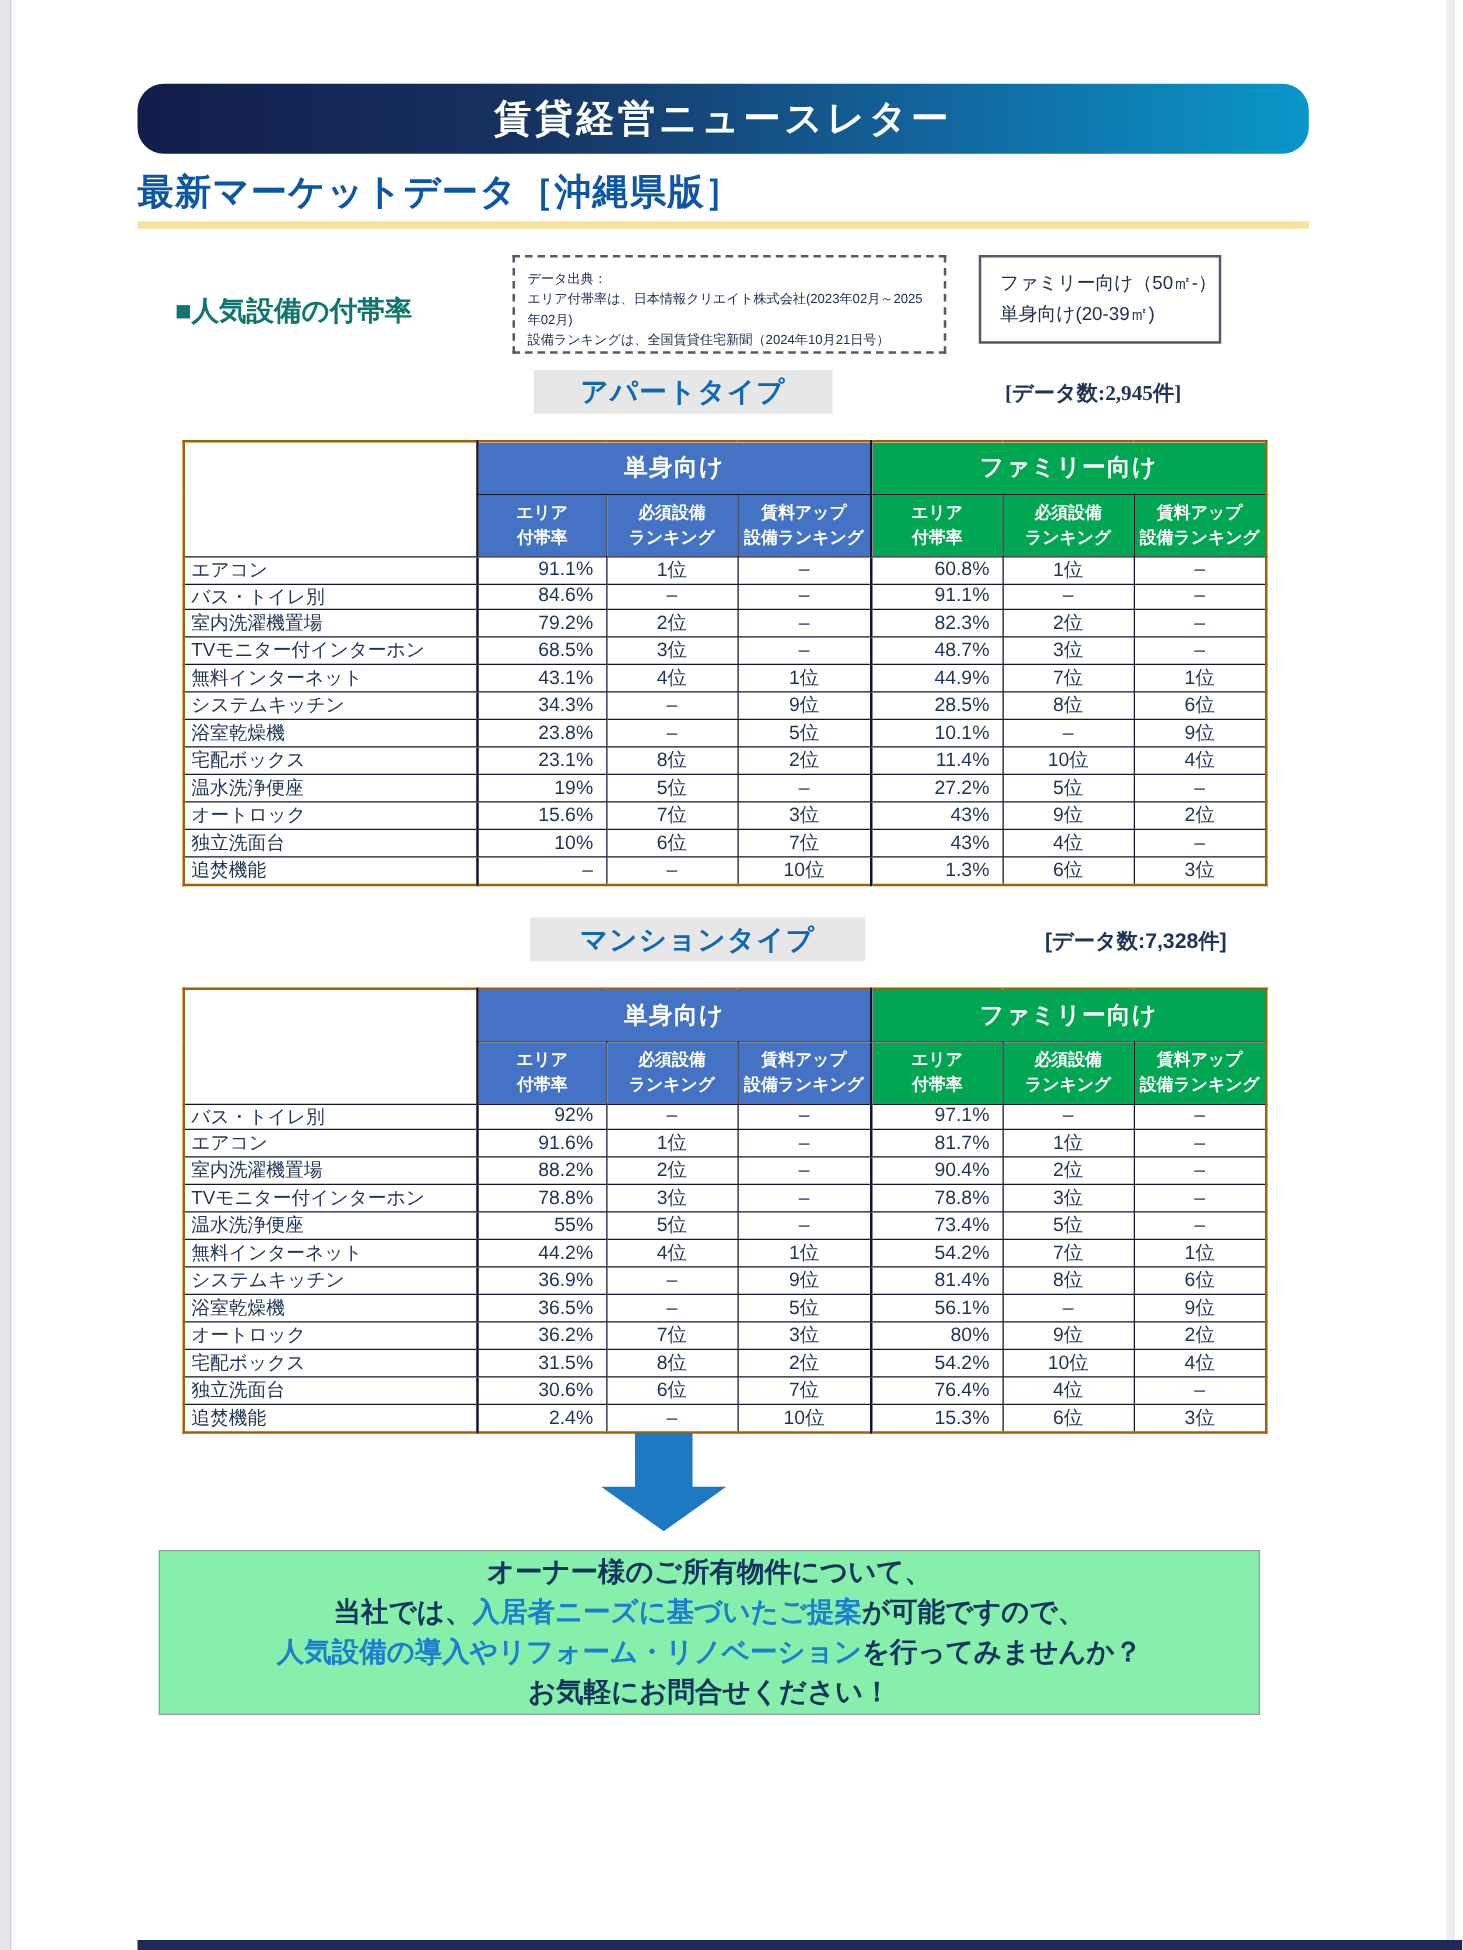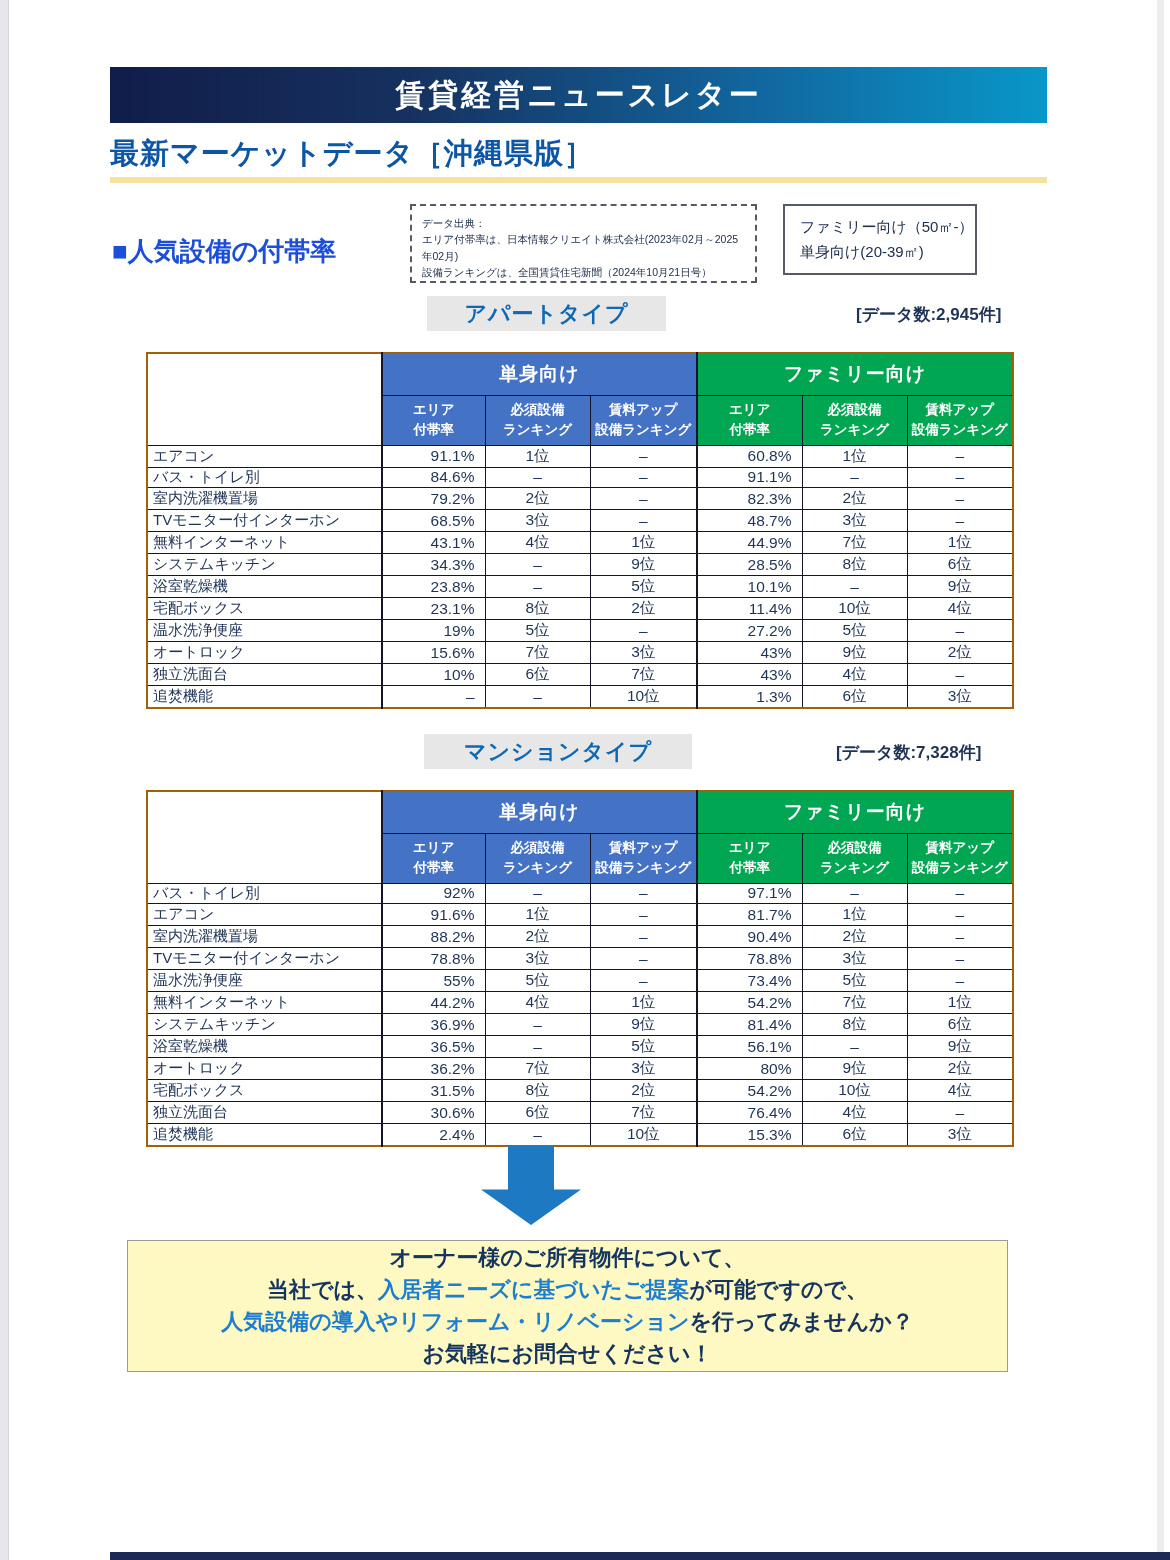--- a/index.html
+++ b/index.html
@@ -7,42 +7,42 @@
   body { font-family:"Liberation Sans","DejaVu Sans",sans-serif; }
   .page { position:relative; width:1170px; height:1560px; background:#ffffff; overflow:hidden; }
 
   
   .edge-left  { position:absolute; left:0; top:0; width:9px; height:1560px; background:#e7e7eb; border-right:1px solid #d3d3d8; }
   .edge-right { position:absolute; left:1157px; top:0; width:7px; height:1560px; background:#ededf0; }
 
   
   .banner { position:absolute; left:110px; top:67px; width:937px; height:56px;
             background:linear-gradient(90deg,#111d4a 0%,#16315f 32%,#12659d 68%,#0997c9 100%);
-            display:flex; align-items:center; justify-content:center; }
+            display:flex; align-items:center; justify-content:center;border-radius:21px; }
   .banner-title { color:#ffffff; font-weight:bold; font-size:30px; letter-spacing:3px; }
 
   .subtitle { position:absolute; left:110px; top:134px; width:937px; text-align:left;
               font-size:29px; font-weight:bold; color:#0d55a5; letter-spacing:1px; }
   .yellow-rule { position:absolute; left:110px; top:177px; width:937px; height:6px; background:#f6e2a0; }
 
-  .section-heading { position:absolute; left:112px; top:234px; font-size:26px; font-weight:bold; color:#1d4ed8; }
+  .section-heading { position:absolute; left:140px; top:234px; font-size:22px; font-weight:bold; color:#0f766e; }
 
   .source-box { position:absolute; left:410px; top:204px; width:347px; height:79px;
                 border:2px dashed #555a66; padding:9px 8px 0 10px;
                 font-size:10.5px; color:#20304f; line-height:1.55; }
   .size-box { position:absolute; left:783px; top:204px; width:194px; height:71px;
               border:2px solid #555a66; padding:9px 0 0 15px;
               font-size:15px; color:#20304f; line-height:1.65; }
 
   .chip { position:absolute; height:35px; background:#e7e7e7; display:flex; align-items:center; justify-content:center;
           font-size:22px; font-weight:bold; color:#0e68b4; letter-spacing:1px; }
   .chip1 { left:427px; top:296px; width:239px; }
   .chip2 { left:424px; top:734px; width:268px; }
   .count { position:absolute; font-size:17px; font-weight:bold; color:#1f3355; }
-  .count1 { left:856px; top:303px; }
+  .count1 { left:804px; top:303px;font-family:Liberation Serif, serif; }
   .count2 { left:836px; top:741px; }
 
   
   .tblwrap1 { position:absolute; left:146px; top:352px; }
   .tblwrap2 { position:absolute; left:146px; top:790px; }
   table.tbl { border-collapse:collapse; table-layout:fixed; width:866px; border:2px solid #a16207; background:#fff; }
   .tbl th, .tbl td { border:1px solid #15152a; color:#1f3355; overflow:hidden; }
   .tbl .grp-row { height:42px; }
   .tbl .sub-row { height:50px; }
   .tbl tbody tr { height:20.5px; }
@@ -54,21 +54,21 @@
   .tbl td.name { font-size:15px; text-align:left; padding-left:5px; border-right-width:2px; }
   .tbl td.pct  { font-size:15.5px; text-align:right; padding-right:10px; }
   .tbl td.rank { font-size:15.5px; text-align:center; }
   .tbl .bR { border-right-width:2px; }
 
   
   .arrow-down { position:absolute; left:481px; top:1146px; width:100px; height:79px; background:#1c79c2;
                 clip-path:polygon(27% 0,73% 0,73% 55%,100% 55%,50% 100%,0 55%,27% 55%); }
 
   
-  .callout { position:absolute; left:127px; top:1240px; width:881px; height:132px; background:#fef9c3;
+  .callout { position:absolute; left:127px; top:1240px; width:881px; height:132px; background:#86efac;
              border:1px solid #9a9a9a; display:flex; flex-direction:column; justify-content:center;
              text-align:center; font-weight:bold; font-size:22px; line-height:32px; color:#16355e; }
   .callout .hl { color:#1d7ed0; }
 
   .footer-credit { position:absolute; right:125px; top:1396px; font-size:18px; color:#1f3355; }
 
   .bottom-bar { position:absolute; left:110px; top:1552px; width:1060px; height:8px; background:#1d2a57; }
 </style>
 </head>
 <body>

